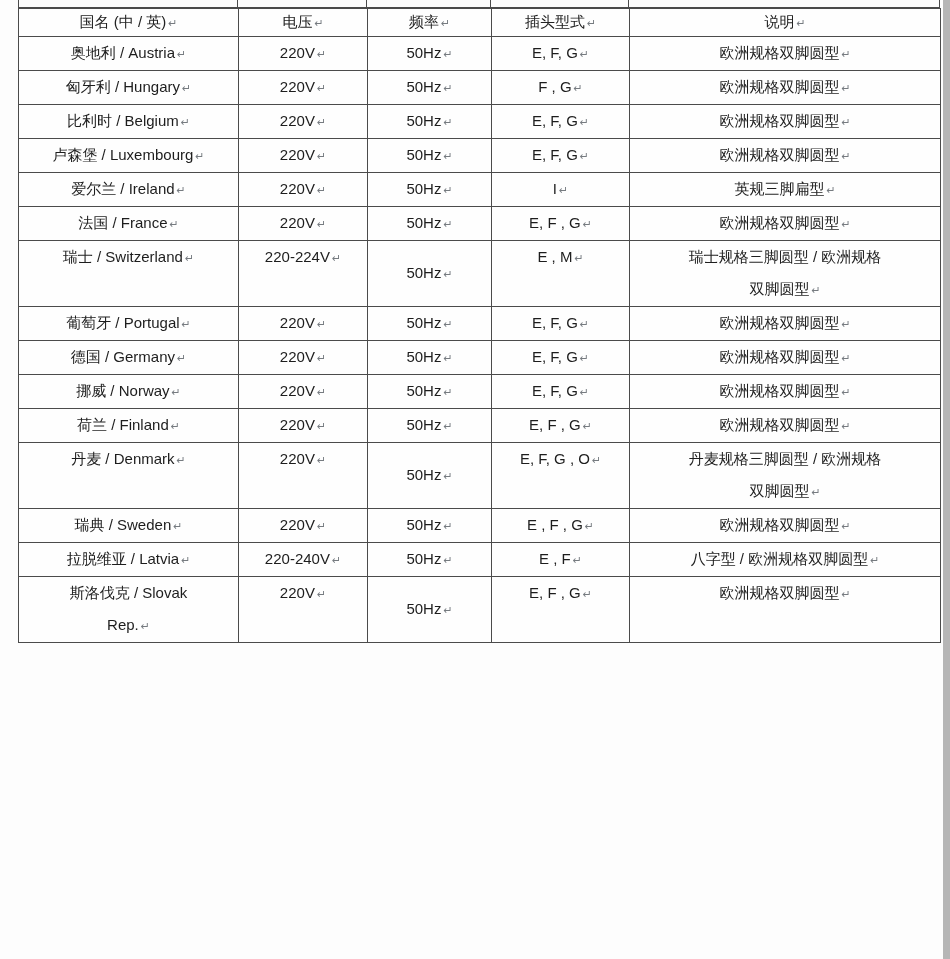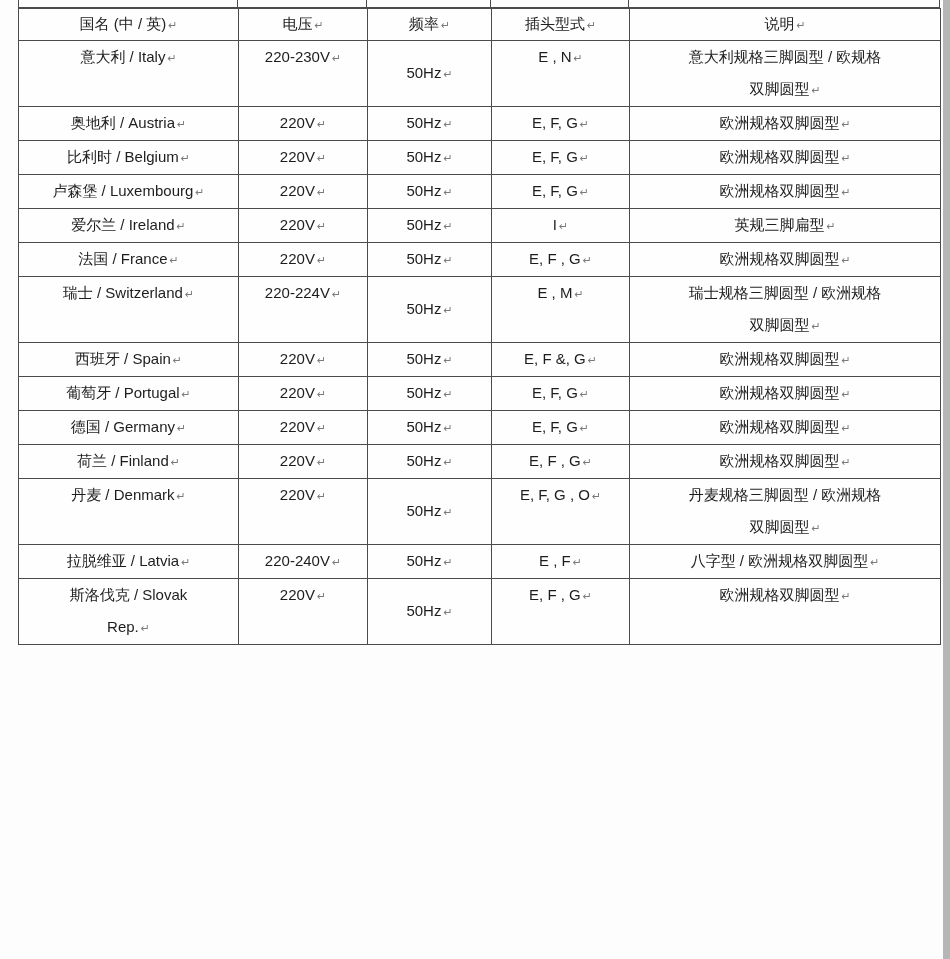--- a/index.html
+++ b/index.html
@@ -43,21 +43,21 @@
 
   th, td {
     border: 1px solid #4b4b4b;
     text-align: center;
     font-size: 15px;
     padding: 0 2px;
     overflow: hidden;
   }
   th {
     height: 28px;
-    line-height: 29px;
+    line-height: 24px;
     font-weight: normal;
     color: #222;
   }
   td {
     line-height: 32px;
     vertical-align: top;
   }
   td.col-frequency { vertical-align: middle; }
 
   .pmark {
@@ -99,31 +99,31 @@
       <tr id="header-row">
           <th class="col-h0">国名 (中 / 英)<span class="pmark">↵</span></th>
           <th class="col-h1">电压<span class="pmark">↵</span></th>
           <th class="col-h2">频率<span class="pmark">↵</span></th>
           <th class="col-h3">插头型式<span class="pmark">↵</span></th>
           <th class="col-h4">说明<span class="pmark">↵</span></th>
         </tr>
     </thead>
     <tbody id="table-body">
         <tr>
-          <td class="col-country">意大利 / Italy<span class="pmark">↵</span></td>
-          <td class="col-voltage">220-230V<span class="pmark">↵</span></td>
-          <td class="col-frequency">50Hz<span class="pmark">↵</span></td>
-          <td class="col-plug">E , N<span class="pmark">↵</span></td>
-          <td class="col-desc">意大利规格三脚圆型 / 欧规格<br>双脚圆型<span class="pmark">↵</span></td>
-        </tr>
-        <tr>
           <td class="col-country">奥地利 / Austria<span class="pmark">↵</span></td>
           <td class="col-voltage">220V<span class="pmark">↵</span></td>
           <td class="col-frequency">50Hz<span class="pmark">↵</span></td>
           <td class="col-plug">E, F, G<span class="pmark">↵</span></td>
+          <td class="col-desc">欧洲规格双脚圆型<span class="pmark">↵</span></td>
+        </tr>
+        <tr>
+          <td class="col-country">匈牙利 / Hungary<span class="pmark">↵</span></td>
+          <td class="col-voltage">220V<span class="pmark">↵</span></td>
+          <td class="col-frequency">50Hz<span class="pmark">↵</span></td>
+          <td class="col-plug">F , G<span class="pmark">↵</span></td>
           <td class="col-desc">欧洲规格双脚圆型<span class="pmark">↵</span></td>
         </tr>
         <tr>
           <td class="col-country">比利时 / Belgium<span class="pmark">↵</span></td>
           <td class="col-voltage">220V<span class="pmark">↵</span></td>
           <td class="col-frequency">50Hz<span class="pmark">↵</span></td>
           <td class="col-plug">E, F, G<span class="pmark">↵</span></td>
           <td class="col-desc">欧洲规格双脚圆型<span class="pmark">↵</span></td>
         </tr>
         <tr>
@@ -148,55 +148,62 @@
           <td class="col-desc">欧洲规格双脚圆型<span class="pmark">↵</span></td>
         </tr>
         <tr>
           <td class="col-country">瑞士 / Switzerland<span class="pmark">↵</span></td>
           <td class="col-voltage">220-224V<span class="pmark">↵</span></td>
           <td class="col-frequency">50Hz<span class="pmark">↵</span></td>
           <td class="col-plug">E , M<span class="pmark">↵</span></td>
           <td class="col-desc">瑞士规格三脚圆型 / 欧洲规格<br>双脚圆型<span class="pmark">↵</span></td>
         </tr>
         <tr>
-          <td class="col-country">西班牙 / Spain<span class="pmark">↵</span></td>
-          <td class="col-voltage">220V<span class="pmark">↵</span></td>
-          <td class="col-frequency">50Hz<span class="pmark">↵</span></td>
-          <td class="col-plug">E, F &amp;, G<span class="pmark">↵</span></td>
-          <td class="col-desc">欧洲规格双脚圆型<span class="pmark">↵</span></td>
-        </tr>
-        <tr>
           <td class="col-country">葡萄牙 / Portugal<span class="pmark">↵</span></td>
           <td class="col-voltage">220V<span class="pmark">↵</span></td>
           <td class="col-frequency">50Hz<span class="pmark">↵</span></td>
           <td class="col-plug">E, F, G<span class="pmark">↵</span></td>
           <td class="col-desc">欧洲规格双脚圆型<span class="pmark">↵</span></td>
         </tr>
         <tr>
           <td class="col-country">德国 / Germany<span class="pmark">↵</span></td>
+          <td class="col-voltage">220V<span class="pmark">↵</span></td>
+          <td class="col-frequency">50Hz<span class="pmark">↵</span></td>
+          <td class="col-plug">E, F, G<span class="pmark">↵</span></td>
+          <td class="col-desc">欧洲规格双脚圆型<span class="pmark">↵</span></td>
+        </tr>
+        <tr>
+          <td class="col-country">挪威 / Norway<span class="pmark">↵</span></td>
           <td class="col-voltage">220V<span class="pmark">↵</span></td>
           <td class="col-frequency">50Hz<span class="pmark">↵</span></td>
           <td class="col-plug">E, F, G<span class="pmark">↵</span></td>
           <td class="col-desc">欧洲规格双脚圆型<span class="pmark">↵</span></td>
         </tr>
         <tr>
           <td class="col-country">荷兰 / Finland<span class="pmark">↵</span></td>
           <td class="col-voltage">220V<span class="pmark">↵</span></td>
           <td class="col-frequency">50Hz<span class="pmark">↵</span></td>
           <td class="col-plug">E, F , G<span class="pmark">↵</span></td>
           <td class="col-desc">欧洲规格双脚圆型<span class="pmark">↵</span></td>
         </tr>
         <tr>
           <td class="col-country">丹麦 / Denmark<span class="pmark">↵</span></td>
           <td class="col-voltage">220V<span class="pmark">↵</span></td>
           <td class="col-frequency">50Hz<span class="pmark">↵</span></td>
           <td class="col-plug">E, F, G , O<span class="pmark">↵</span></td>
           <td class="col-desc">丹麦规格三脚圆型 / 欧洲规格<br>双脚圆型<span class="pmark">↵</span></td>
         </tr>
         <tr>
+          <td class="col-country">瑞典 / Sweden<span class="pmark">↵</span></td>
+          <td class="col-voltage">220V<span class="pmark">↵</span></td>
+          <td class="col-frequency">50Hz<span class="pmark">↵</span></td>
+          <td class="col-plug">E , F , G<span class="pmark">↵</span></td>
+          <td class="col-desc">欧洲规格双脚圆型<span class="pmark">↵</span></td>
+        </tr>
+        <tr>
           <td class="col-country">拉脱维亚 / Latvia<span class="pmark">↵</span></td>
           <td class="col-voltage">220-240V<span class="pmark">↵</span></td>
           <td class="col-frequency">50Hz<span class="pmark">↵</span></td>
           <td class="col-plug">E , F<span class="pmark">↵</span></td>
           <td class="col-desc">八字型 / 欧洲规格双脚圆型<span class="pmark">↵</span></td>
         </tr>
         <tr>
           <td class="col-country">斯洛伐克 / Slovak<br>Rep.<span class="pmark">↵</span></td>
           <td class="col-voltage">220V<span class="pmark">↵</span></td>
           <td class="col-frequency">50Hz<span class="pmark">↵</span></td>

